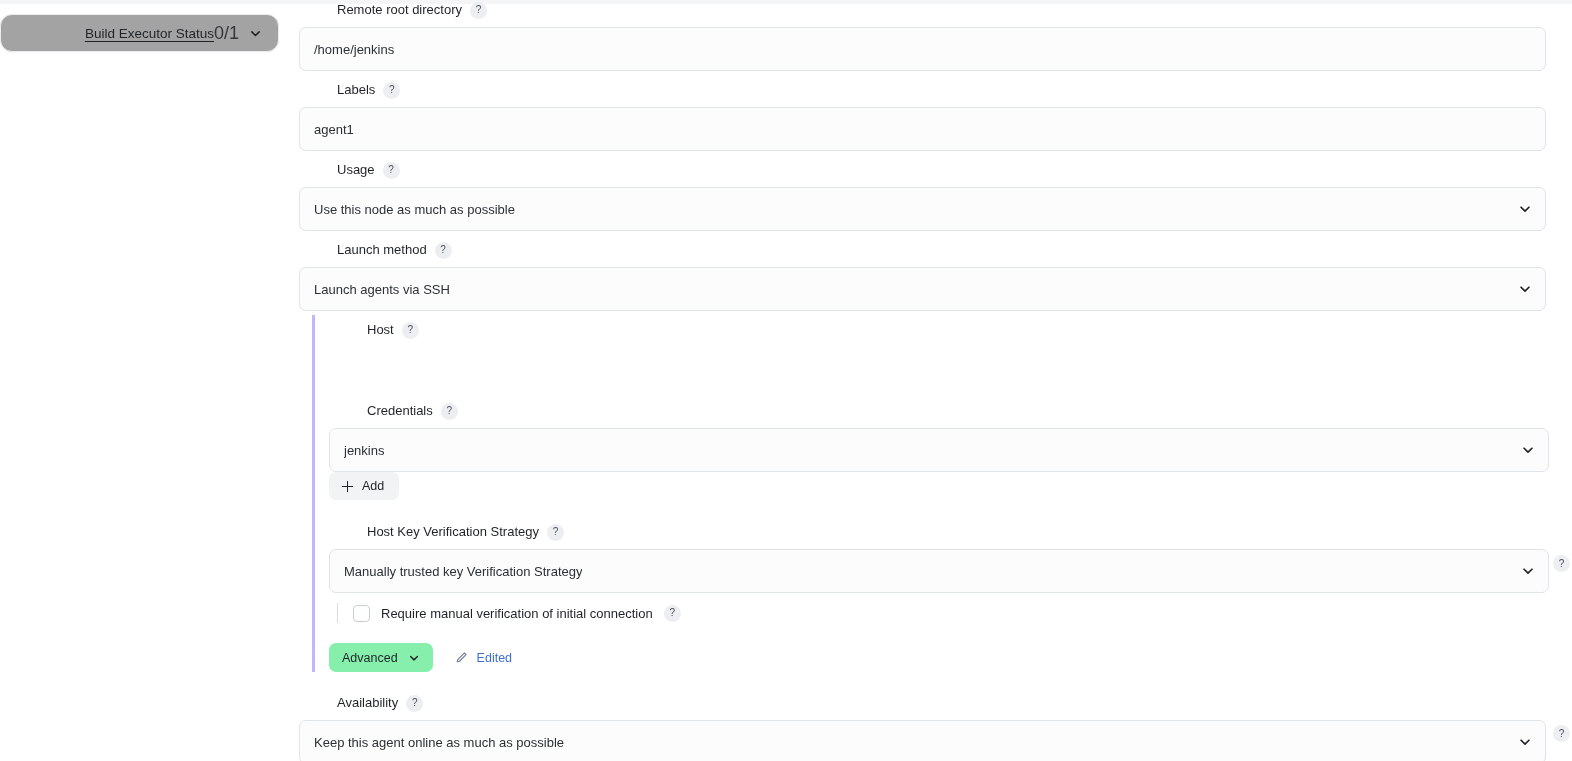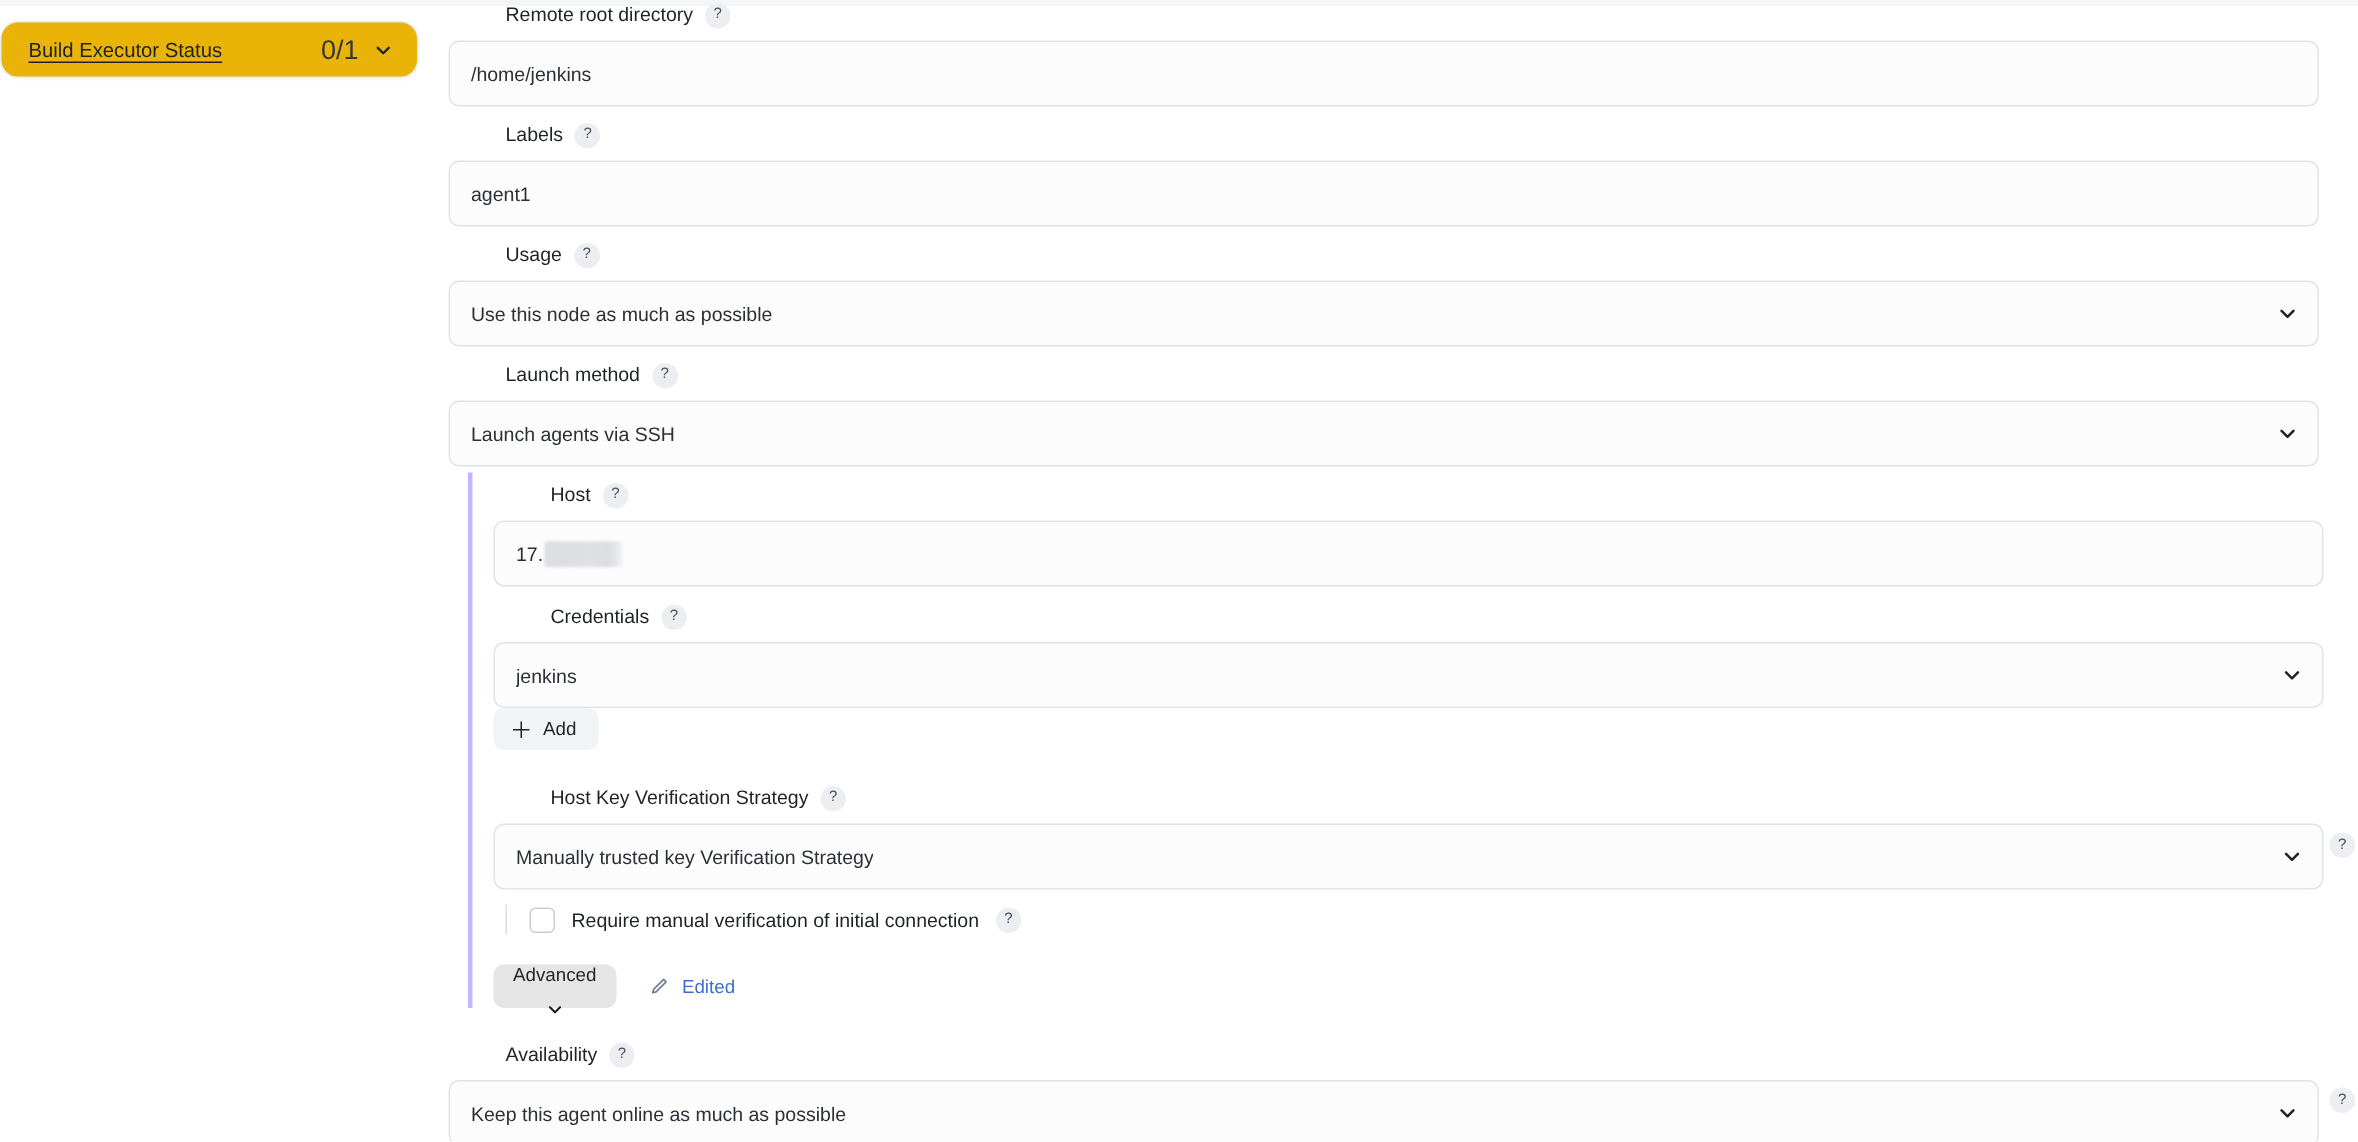--- a/index.html
+++ b/index.html
@@ -35,26 +35,26 @@
   
   .sidebar {
     position: absolute;
     left: 0;
     top: 14px;
     width: 279px;
   }
   .exec-card {
     display: flex;
     align-items: center;
-    justify-content: space-between;
+    justify-content: flex-end;
     height: 38px;
     padding: 0 16px 0 18px;
     border: 1px solid #e9ebee;
     border-radius: 12px;
-    background: #eab308;
+    background: #a3a3a3;
     box-sizing: border-box;
     box-shadow: 0 1px 2px rgba(16,22,26,0.03);
   }
   .exec-title {
     font-size: 13.5px;
     color: #1f2328;
     text-decoration: underline;
     text-underline-offset: 2.5px;
     cursor: pointer;
     white-space: nowrap;
@@ -247,26 +247,25 @@
     gap: 22px;
   }
   .adv-btn {
     display: inline-flex;
     align-items: center;
     gap: 10px;
     height: 29px;
     padding: 0 13px;
     border: none;
     border-radius: 7px;
-    background: #e5e5e5;
+    background: #86efac;
     color: #1f2328;
     font-size: 12.5px;
     font-family: "Liberation Sans", sans-serif;
     cursor: pointer;
-    flex-direction: column;
   }
   .adv-btn .chev-sm { width: 12px; height: 12px; }
   .adv-btn .chev-sm svg { width: 12px; height: 12px; }
 
   .edited-link {
     display: inline-flex;
     align-items: center;
     gap: 9px;
     font-size: 12.5px;
     color: #3f6fd1;
@@ -354,26 +353,20 @@
         </span>
       </div>
     </div>
 
     <div class="nested">
 
       <div class="field" style="top:7px; width:1220px;">
         <div class="label-row">
           <span class="label-txt">Host</span>
           <span class="help-badge">?</span>
-        </div>
-        <div class="input-box" style="margin-top:9px; width:1220px;">
-          <span class="redact-wrap">
-            <span class="val">17.</span>
-            <span class="redact"></span>
-          </span>
         </div>
       </div>
 
       <div class="field" style="top:88px; width:1220px;">
         <div class="label-row">
           <span class="label-txt">Credentials</span>
           <span class="help-badge">?</span>
         </div>
         <div class="input-box select-box" style="margin-top:9px; width:1220px;">
           <span class="val">jenkins</span>

